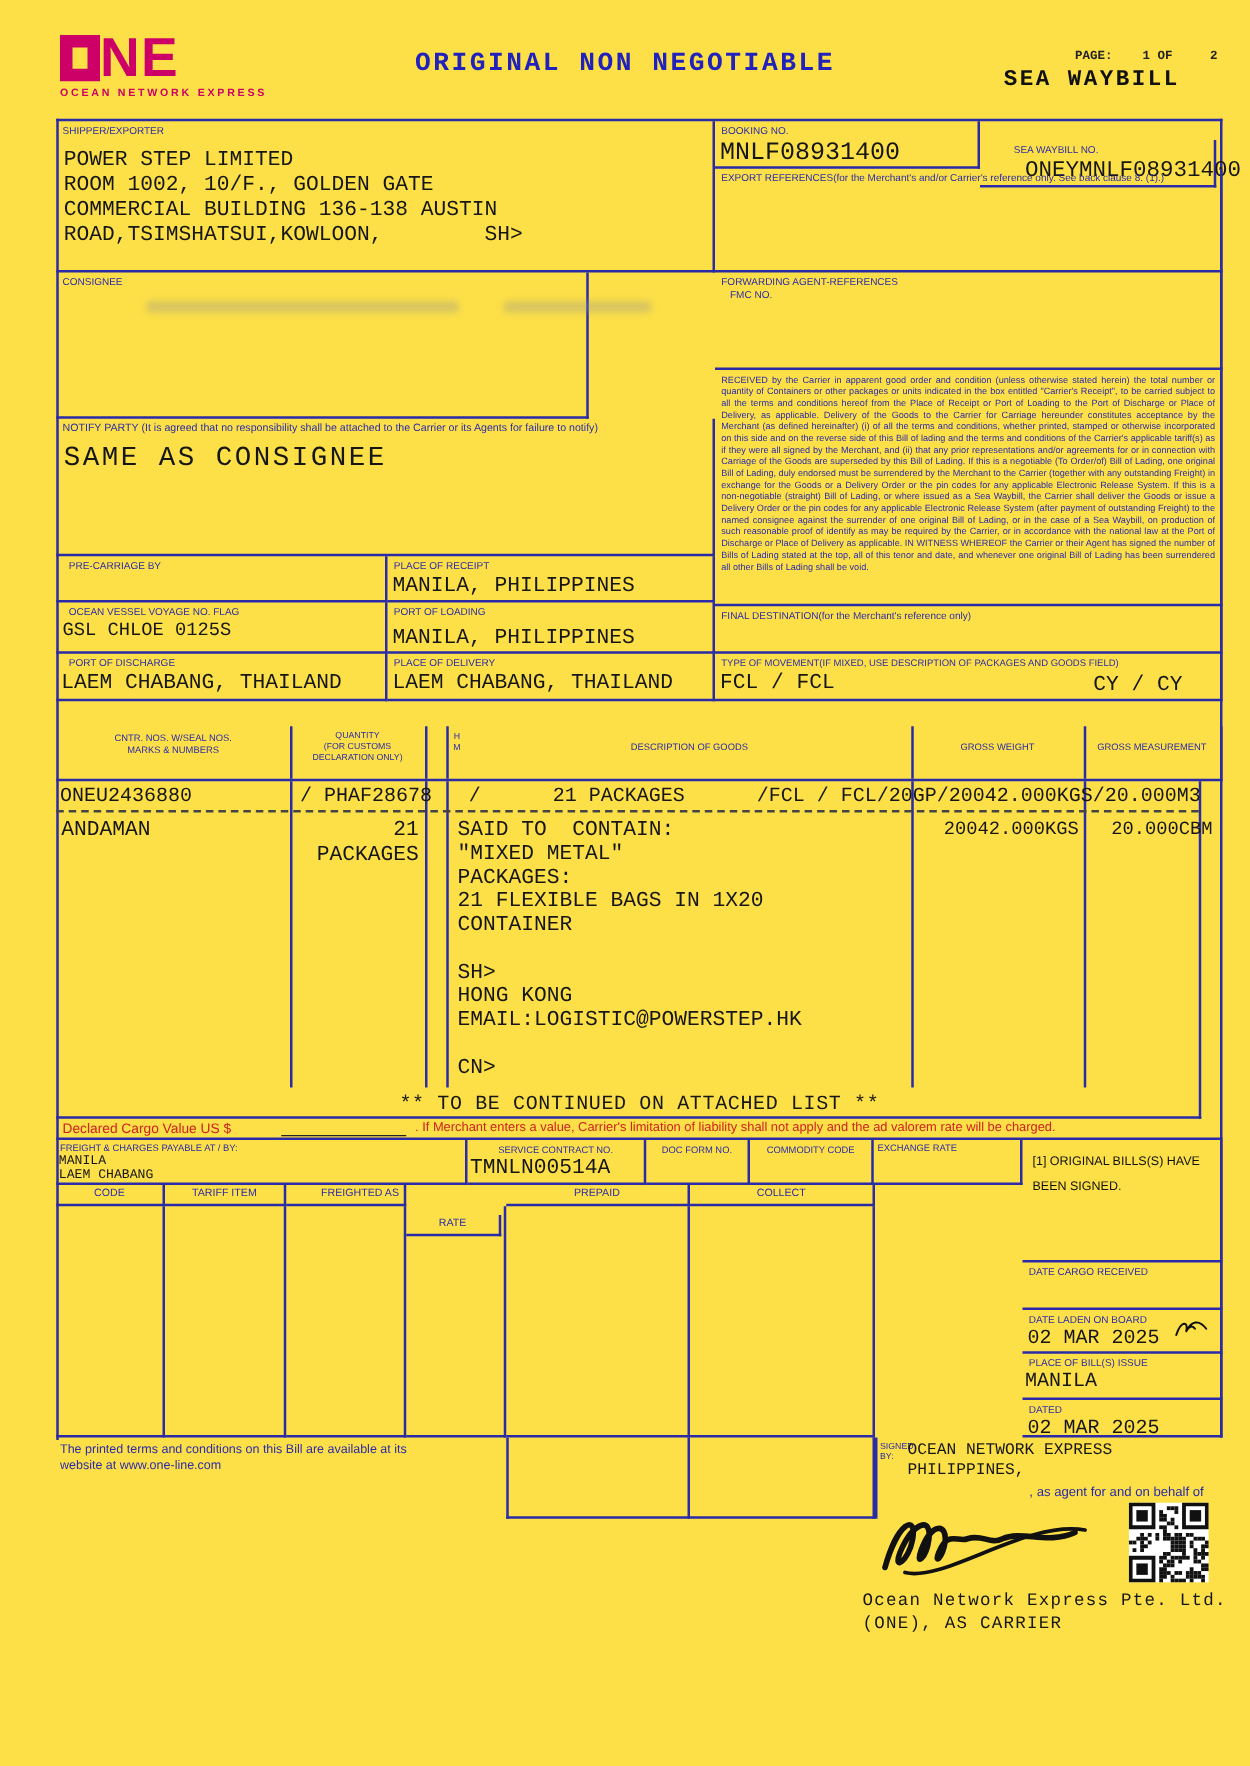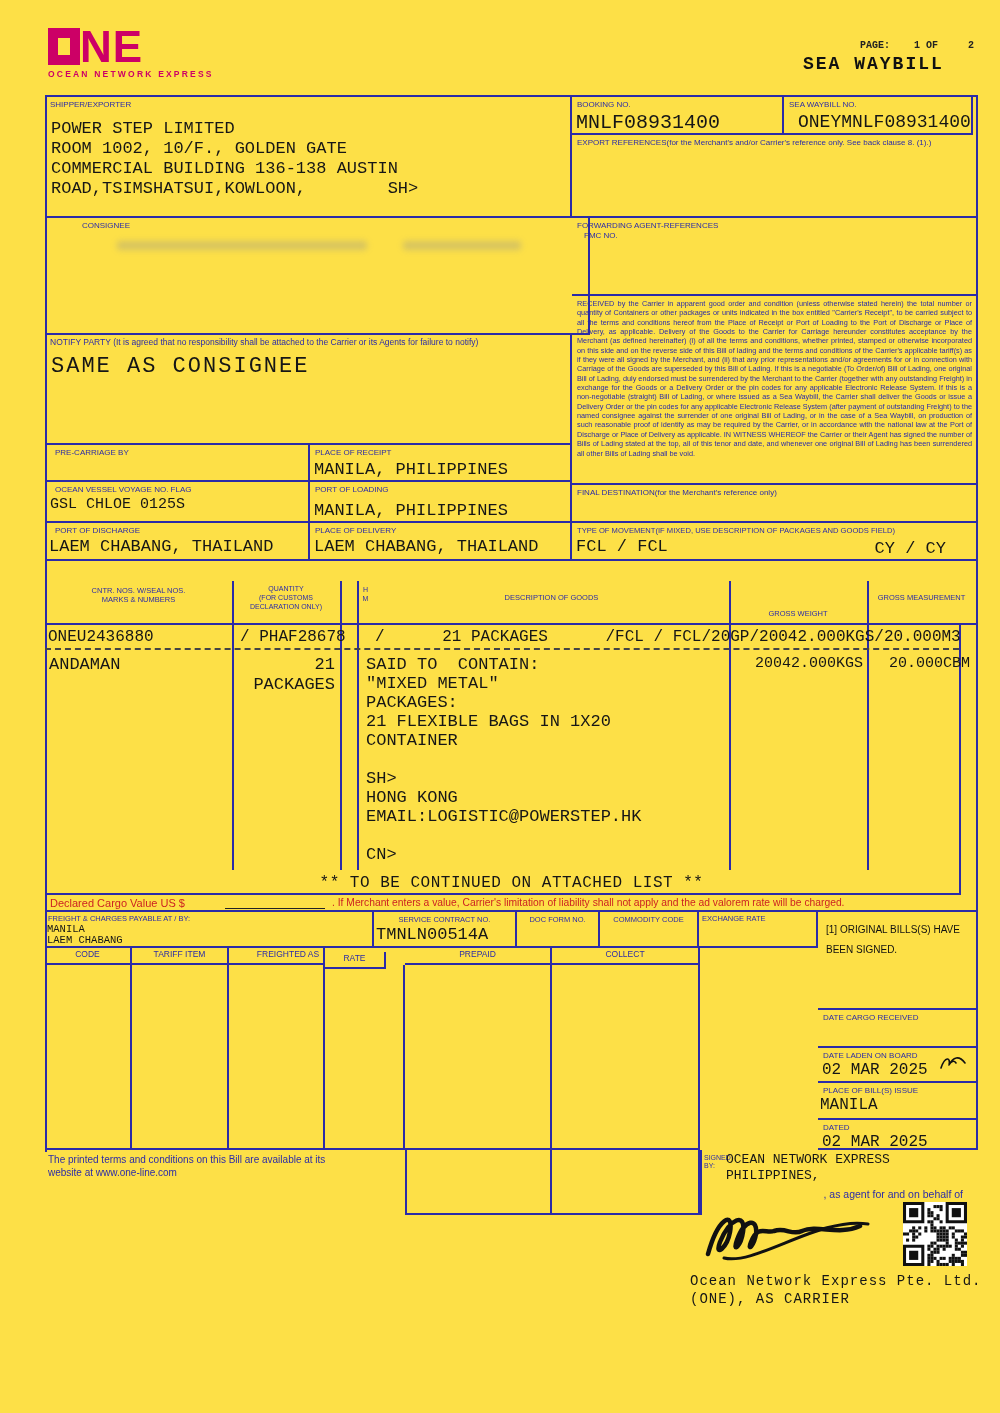--- a/index.html
+++ b/index.html
@@ -31,50 +31,51 @@
 <div class="page">
 
   <div class="abs" style="left:48px;top:28px;">
     <div style="display:flex;align-items:flex-start;">
       <span style="display:inline-block;width:32px;height:37px;border:10px solid var(--magenta);"></span>
       <span style="font-family:'Liberation Sans',sans-serif;font-weight:900;font-size:44px;line-height:37px;color:var(--magenta);letter-spacing:1px;">NE</span>
     </div>
     <div style="color:var(--magenta);font-weight:700;font-size:8.5px;letter-spacing:2.2px;margin-top:4px;">OCEAN NETWORK EXPRESS</div>
   </div>
 
+  <div class="abs mono" style="left:300px;top:40px;width:400px;text-align:center;color:#2121bb;font-weight:700;font-size:21px;letter-spacing:2px;">ORIGINAL NON NEGOTIABLE</div>
 
   <div class="abs mono pre" style="left:860px;top:40px;font-size:10px;font-weight:700;color:#222;">PAGE:    1 OF     2</div>
   <div class="abs mono" style="left:803px;top:54px;font-size:18px;font-weight:700;letter-spacing:2px;color:#111;">SEA WAYBILL</div>
 
   <div class="rule" style="left:45px;top:95px;width:933px;height:2px;"></div>
   <div class="rule" style="left:45px;top:95px;width:2px;height:1057px;"></div>
   <div class="rule" style="left:976px;top:95px;width:2px;height:1055px;"></div>
 
   <div class="box" style="left:45px;top:97px;width:527px;height:121px;">
     <div class="lbl">SHIPPER/EXPORTER</div>
     <div class="val pre" style="font-size:17px;line-height:20px;margin:9px 0 0 6px;">POWER STEP LIMITED
 ROOM 1002, 10/F., GOLDEN GATE
 COMMERCIAL BUILDING 136-138 AUSTIN
 ROAD,TSIMSHATSUI,KOWLOON,        SH&gt;</div>
   </div>
 
   <div class="box" style="left:572px;top:97px;width:212px;height:38px;">
     <div class="lbl">BOOKING NO.</div>
     <div class="val" style="font-size:20px;margin:1px 0 0 4px;">MNLF08931400</div>
   </div>
-  <div class="box" style="left:784px;top:97px;width:189px;height:38px;">
+  <div class="box" style="left:784px;top:112px;width:189px;height:38px;padding-left:22px;">
     <div class="lbl">SEA WAYBILL NO.</div>
     <div class="val" style="font-size:18px;margin:2px 0 0 14px;">ONEYMNLF08931400</div>
   </div>
 
   <div class="box" style="left:572px;top:135px;width:406px;height:83px;">
     <div class="lbl">EXPORT REFERENCES(for the Merchant's and/or Carrier's reference only. See back clause 8. (1).)</div>
   </div>
 
-  <div class="box" style="left:45px;top:218px;width:545px;height:117px;padding-left:32px;">
+  <div class="box" style="left:45px;top:218px;width:426px;height:117px;">
     <div class="lbl">CONSIGNEE</div>
     <div class="redact" style="left:72px;top:23px;width:250px;height:9px;"></div>
     <div class="redact" style="left:358px;top:23px;width:118px;height:9px;"></div>
   </div>
 
   <div class="box" style="left:572px;top:218px;width:406px;height:78px;">
     <div class="lbl" style="padding-bottom:0;">FORWARDING AGENT-REFERENCES</div>
     <div class="lbl" style="padding-top:0;padding-left:12px;">FMC NO.</div>
   </div>
 
@@ -131,21 +132,21 @@
     <div class="vl" style="left:684px;height:42px;"></div>
     <div class="vl" style="left:822px;height:42px;"></div>
     <div class="lbl-c abs preline" style="left:0;top:5px;width:187px;">CNTR. NOS. W/SEAL NOS.
 MARKS &amp; NUMBERS</div>
     <div class="lbl-c abs preline" style="left:187px;top:3px;width:108px;font-size:7px;">QUANTITY
 (FOR CUSTOMS
 DECLARATION ONLY)</div>
     <div class="lbl-c abs preline" style="left:312px;top:4px;width:17px;font-size:7px;">H
 M</div>
     <div class="lbl-c abs" style="left:329px;top:12px;width:355px;">DESCRIPTION OF GOODS</div>
-    <div class="lbl-c abs" style="left:684px;top:28px;width:138px;">GROSS WEIGHT</div>
+    <div class="lbl-c abs" style="left:684px;top:12px;width:138px;">GROSS WEIGHT</div>
     <div class="lbl-c abs" style="left:822px;top:12px;width:109px;">GROSS MEASUREMENT</div>
   </div>
 
   <div class="box" style="left:45px;top:625px;width:916px;height:270px;">
     <div class="vl" style="left:187px;height:245px;"></div>
     <div class="vl" style="left:295px;height:245px;"></div>
     <div class="vl" style="left:312px;height:245px;"></div>
     <div class="vl" style="left:684px;height:245px;"></div>
     <div class="vl" style="left:822px;height:245px;"></div>
 
@@ -206,21 +207,21 @@
 
   <div class="box" style="left:45px;top:948px;width:87px;height:17px;">
     <div class="lbl-c" style="font-size:8.5px;padding-top:2px;">CODE</div>
   </div>
   <div class="box" style="left:132px;top:948px;width:97px;height:17px;">
     <div class="lbl-c" style="font-size:8.5px;padding-top:2px;">TARIFF ITEM</div>
   </div>
   <div class="box" style="left:229px;top:948px;width:96px;height:17px;">
     <div class="lbl-c" style="font-size:8.5px;padding-top:2px;padding-left:24px;">FREIGHTED AS</div>
   </div>
-  <div class="box" style="left:325px;top:952px;width:61px;height:17px;">
+  <div class="box" style="left:325px;top:972px;width:76px;height:17px;">
     <div class="lbl-c" style="font-size:8.5px;padding-top:2px;">RATE</div>
   </div>
   <div class="box" style="left:405px;top:948px;width:147px;height:17px;">
     <div class="lbl-c" style="font-size:8.5px;padding-top:2px;">PREPAID</div>
   </div>
   <div class="box" style="left:552px;top:948px;width:148px;height:17px;">
     <div class="lbl-c" style="font-size:8.5px;padding-top:2px;">COLLECT</div>
   </div>
 
   <div class="box" style="left:45px;top:965px;width:87px;height:185px;"></div>

